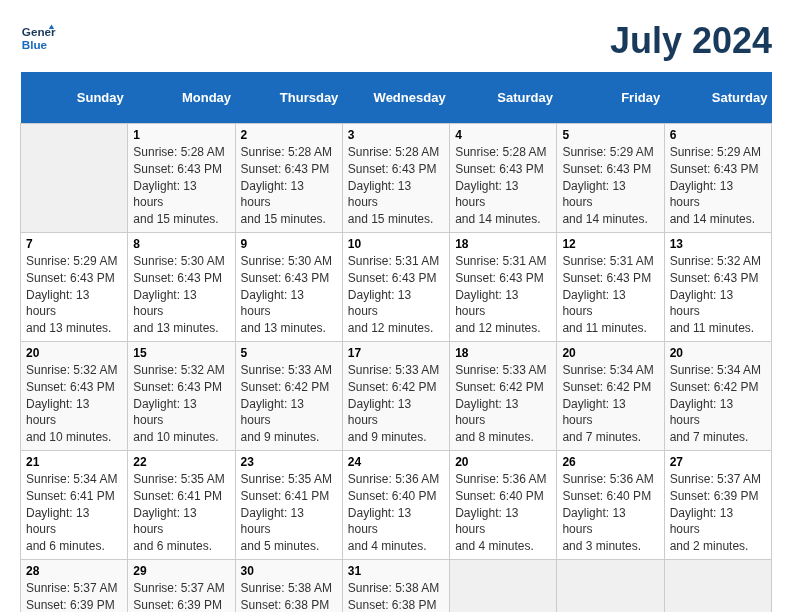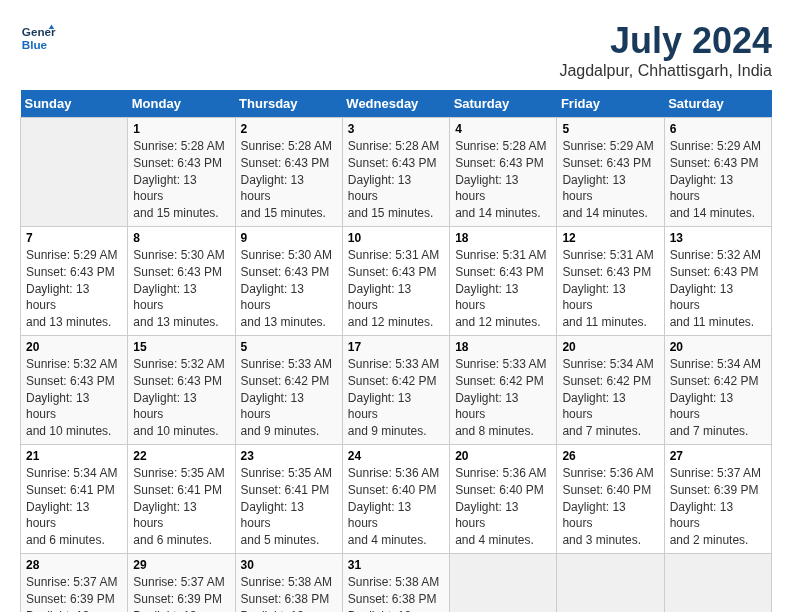--- a/index.html
+++ b/index.html
@@ -19,41 +19,41 @@
     .logo {
       display: flex;
       align-items: center;
       gap: 4px;
     }
     .logo-icon {
       width: 36px;
       height: 36px;
     }
     .title-section {
-      text-align: right;
+      text-align: center;
     }
     .month-year {
       font-size: 36px;
       font-weight: bold;
       color: #1a3a5c;
     }
     .location {
       font-size: 16px;
       color: #333;
     }
     table {
       width: 100%;
       border-collapse: collapse;
       font-size: 11px;
     }
     thead tr th {
       background-color: #1a6bbd;
       color: #fff;
-      padding: 6px 4px;
-      text-align: left;
+      padding: 18px 4px;
+      text-align: right;
       font-size: 13px;
       font-weight: bold;
     }
     tbody tr td {
       border: 1px solid #ccc;
       padding: 4px 5px;
       vertical-align: top;
       width: calc(100% / 7);
       height: 80px;
     }
@@ -84,21 +84,20 @@
 <div class="header-section">
   <div class="logo">
     <svg class="logo-icon" viewBox="0 0 40 40">
       <text x="2" y="18" font-size="13" font-weight="bold" fill="#1a3a5c" font-family="Arial">General</text>
       <text x="2" y="32" font-size="13" font-weight="bold" fill="#1a6bbd" font-family="Arial">Blue</text>
       <polygon points="32,10 38,10 35,5" fill="#1a6bbd"></polygon>
     </svg>
   </div>
   <div class="title-section">
     <div class="month-year">July 2024</div>
-    <div class="location">Jagdalpur, Chhattisgarh, India</div>
   </div>
 </div>
 
 <table>
   <thead>
     <tr>
     <th>Sunday</th>
         <th>Monday</th>
         <th>Thursday</th>
         <th>Wednesday</th>

